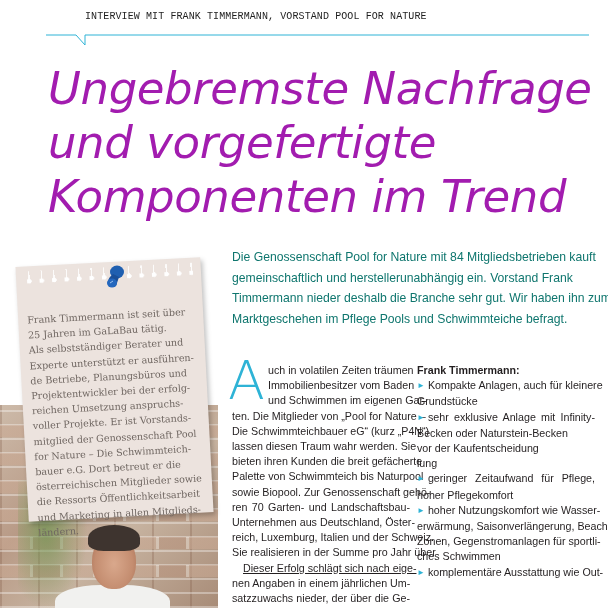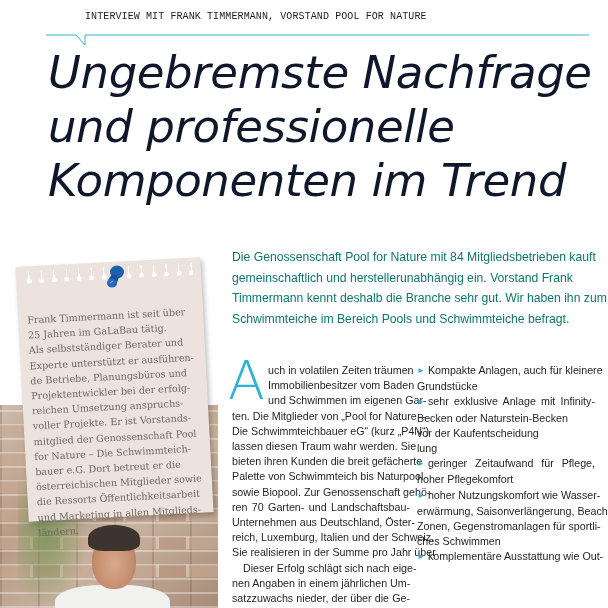--- a/index.html
+++ b/index.html
@@ -9,24 +9,24 @@
     .kicker {
       position: absolute; left: 47px; top: 11px;
       font-family: Liberation Mono, monospace;
       font-size: 10px; letter-spacing: 0.1px; color: #1e1e1e; font-weight: 500;
       white-space: nowrap;
       margin-left: 38px;
     }
     .rule { position: absolute; left: 46px; top: 34px; width: 543px; height: 14px; }
 
     .headline {
-      position: absolute; left: 48px; top: 46px; width: 560px;
+      position: absolute; left: 48px; top: 62px; width: 560px;
       font-family: "DejaVu Sans", sans-serif;
       font-style: italic; font-weight: 300;
-      font-size: 45px; line-height: 54px; color: #0f172a;
+      font-size: 45px; line-height: 54px; color: #a21caf;
       letter-spacing: -0.4px;
     }
     .headline div { white-space: nowrap; }
 
     .intro {
       position: absolute; left: 232px; top: 247px; width: 360px;
       font-size: 12.2px; line-height: 20.5px; color: #0f766e;
     }
     .intro div { white-space: nowrap; }
 
@@ -96,43 +96,43 @@
     .col div { white-space: nowrap; }
     .col-left { left: 232px; top: 363px; width: 178px; }
     .col-right { left: 417px; top: 363px; width: 178px; }
     .justify { text-align: justify; text-align-last: justify; display: block; }
     .dropcap {
       position: absolute; left: 228px; top: 356px;
       font-family: "DejaVu Sans", sans-serif; font-weight: 300;
       font-size: 54px; line-height: 50px; color: #2eb3d6;
     }
     .indent1 { padding-left: 36px; }
-    .indentp { padding-left: 11px; }
+    .indentp { padding-left: 11px; text-decoration: underline; }
     .lead-name { font-weight: bold; }
     .tri { color: #2eb3d6; font-size: 8px; margin-right: 3px; position: relative; top: -1px; }
   </style>
 </head>
 <body>
 
 <div class="kicker">INTERVIEW MIT FRANK TIMMERMANN, VORSTAND POOL FOR NATURE</div>
 <svg class="rule" viewBox="0 0 543 14" preserveAspectRatio="none">
   <polyline points="0,1 30,1 39,11 39,1 543,1" fill="none" stroke="#2eb3d6" stroke-width="1"></polyline>
 </svg>
 
 <div class="headline">
   <div>Ungebremste Nachfrage</div>
-  <div>und professionelle</div>
+  <div>und vorgefertigte</div>
   <div>Komponenten im Trend</div>
 </div>
 
 <div class="intro">
   <div>Die Genossenschaft Pool for Nature mit 84 Mitgliedsbetrieben kauft</div>
   <div>gemeinschaftlich und herstellerunabhängig ein. Vorstand Frank</div>
-  <div>Timmermann kennt deshalb die Branche sehr gut. Wir haben ihn zum</div>
-  <div>Schwimmteiche im Bereich Pools und Schwimmteiche befragt.</div>
+  <div>Timmermann nieder deshalb die Branche sehr gut. Wir haben ihn zum</div>
+  <div>Marktgeschehen im Pflege Pools und Schwimmteiche befragt.</div>
 </div>
 
 <div class="photo" title="Frank Timmermann vor Ziegelwand">
   <div class="brick-row" style="top:20px"></div>
   <div class="brick-row" style="top:48px"></div>
   <div class="brick-row" style="top:76px"></div>
   <div class="brick-row" style="top:104px"></div>
   <div class="brick-row" style="top:132px"></div>
   <div class="brick-row" style="top:160px"></div>
   <div class="plant"></div>
@@ -185,20 +185,21 @@
   <div class="justify">Unternehmen aus Deutschland, Öster-</div>
   <div class="justify">reich, Luxemburg, Italien und der Schweiz.</div>
   <div class="justify">Sie realisieren in der Summe pro Jahr über</div>
   <div class="indentp justify">Dieser Erfolg schlägt sich nach eige-</div>
   <div class="justify">nen Angaben in einem jährlichen Um-</div>
   <div class="justify">satzzuwachs nieder, der über die Ge-</div>
 
 </div>
 
 <div class="col col-right">
+  <div class="lead-name">Frank Timmermann:</div>
   <div><span class="tri">►</span><span>Kompakte Anlagen, auch für kleinere</span></div>
   <div>Grundstücke</div>
   <div class="justify"><span class="tri">►</span><span>sehr exklusive Anlage mit Infinity-</span></div>
   <div>Becken oder Naturstein-Becken</div>
   <div>vor der Kaufentscheidung</div>
   <div>lung</div>
   <div class="justify"><span class="tri">►</span><span>geringer Zeitaufwand für Pflege,</span></div>
   <div>hoher Pflegekomfort</div>
   <div class="justify"><span class="tri">►</span><span>hoher Nutzungskomfort wie Wasser-</span></div>
   <div>erwärmung, Saisonverlängerung, Beach-</div>

